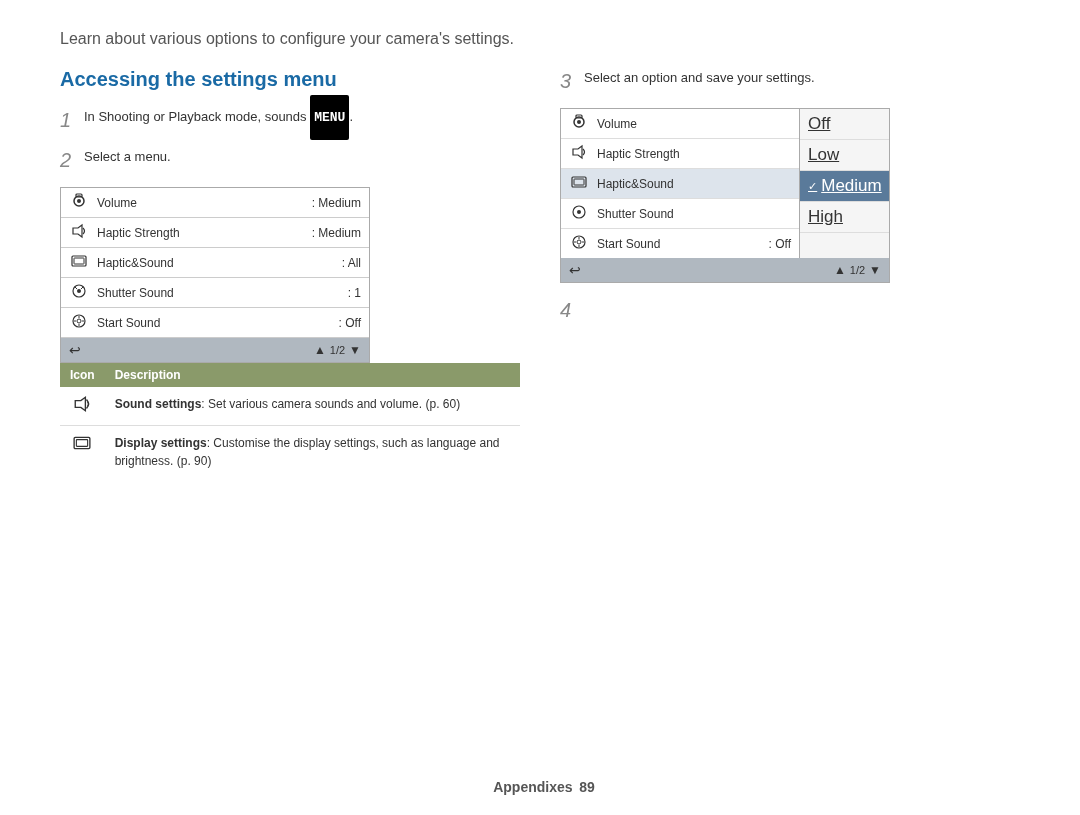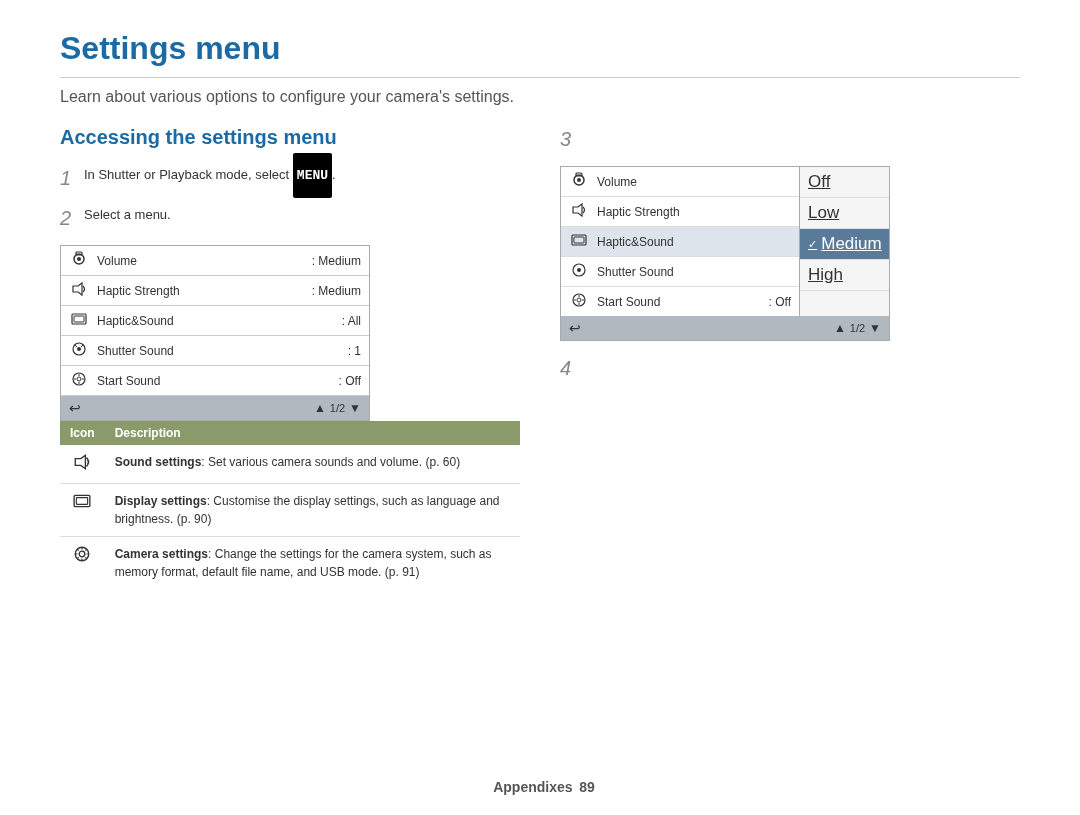--- a/index.html
+++ b/index.html
@@ -299,33 +299,32 @@
       font-weight: bold;
       font-size: 14px;
       color: #555;
     }
   </style>
 </head>
 <body>
 
 <div class="page">
 
-  <div class="page-title">Settings menu</div>
   <div class="page-subtitle">Learn about various options to configure your camera's settings.</div>
 
   <div class="columns">
 
     <div class="col-left">
 
       <div class="section-heading">Accessing the settings menu</div>
 
       <div class="step">
         <div class="step-number">1</div>
         <div class="step-text">
-          <span>In Shutter or Playback mode, select </span><span class="menu-keyword">MENU</span><span>.</span>
+          <span>In Shooting or Playback mode, sounds </span><span class="menu-keyword">MENU</span><span>.</span>
         </div>
       </div>
 
       <div class="step">
         <div class="step-number">2</div>
         <div class="step-text">Select a menu.</div>
       </div>
 
       <div class="camera-ui">
         <div class="camera-ui-row">
@@ -415,41 +414,30 @@
             <td class="icon-cell">
               <svg width="18" height="18" viewBox="0 0 16 16">
                   <rect x="1" y="3" width="14" height="10" rx="1" fill="none" stroke="#333" stroke-width="1.2"></rect>
                   <rect x="3" y="5" width="10" height="6" rx="0.5" fill="none" stroke="#333" stroke-width="1"></rect>
                 </svg>
             </td>
             <td class="desc-cell">
               <span class="desc-bold">Display settings</span><span>: Customise the display settings, such as language and brightness. (p. 90)</span>
             </td>
           </tr>
-          <tr>
-            <td class="icon-cell">
-              <svg width="18" height="18" viewBox="0 0 16 16">
-                  <circle cx="8" cy="8" r="6" fill="none" stroke="#333" stroke-width="1.2"></circle>
-                  <circle cx="8" cy="8" r="2.5" fill="none" stroke="#333" stroke-width="1.2"></circle>
-                  <path d="M8,2 L8,4 M8,12 L8,14 M2,8 L4,8 M12,8 L14,8 M3.5,3.5 L5,5 M11,11 L12.5,12.5 M12.5,3.5 L11,5 M5,11 L3.5,12.5" stroke="#333" stroke-width="1"></path>
-                </svg>
-            </td>
-            <td class="desc-cell">
-              <span class="desc-bold">Camera settings</span><span>: Change the settings for the camera system, such as memory format, default file name, and USB mode. (p. 91)</span>
-            </td>
-          </tr>
         </tbody>
       </table>
 
     </div>
 
     <div class="col-right">
 
       <div class="step3-row">
         <div class="step-number">3</div>
+        <div class="step-text">Select an option and save your settings.</div>
       </div>
 
       <div class="camera-ui-3">
         <div class="cam3-body">
           <div class="cam3-left">
 
             <div class="cam3-row">
               <div class="cam-icon">
                 <svg width="16" height="16" viewBox="0 0 16 16">
                     <circle cx="8" cy="8" r="5" fill="none" stroke="#333" stroke-width="1.5"></circle>

